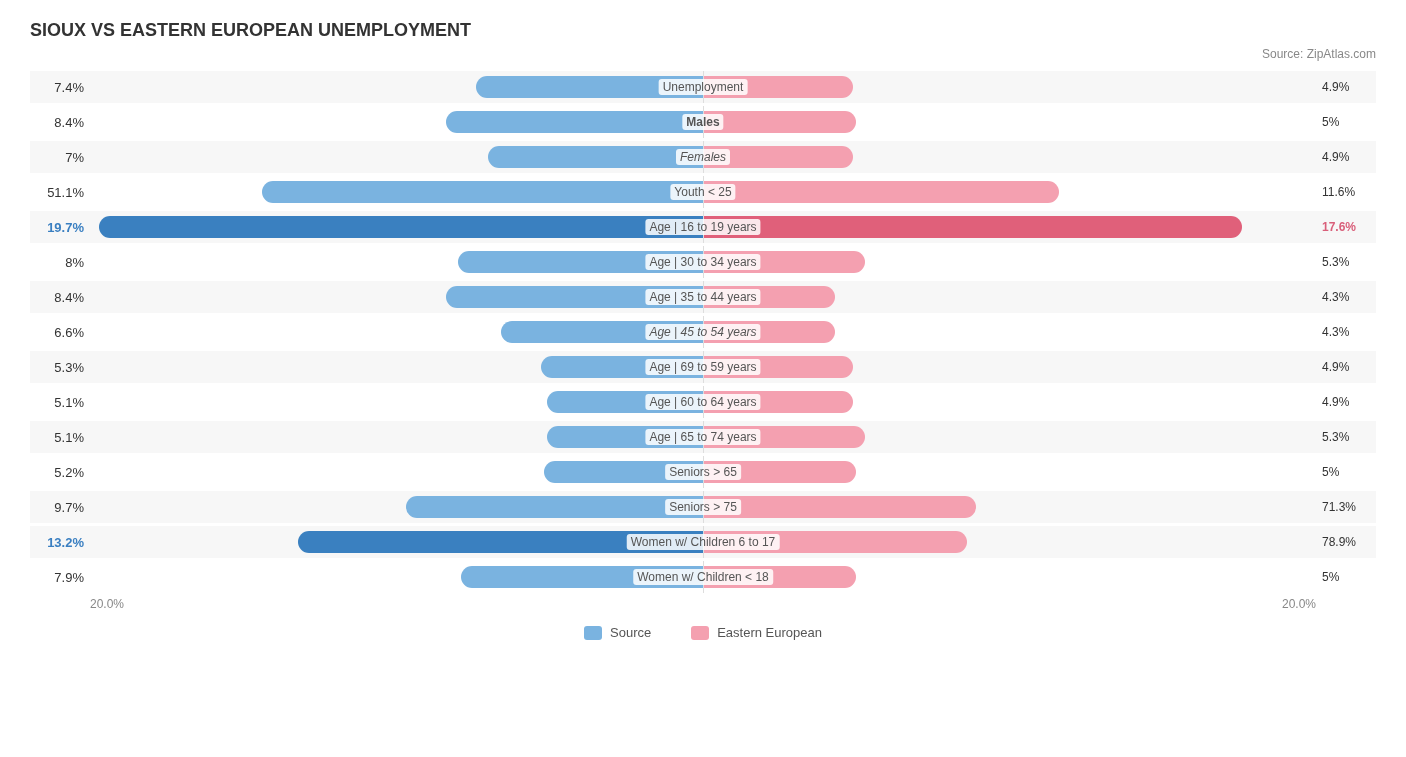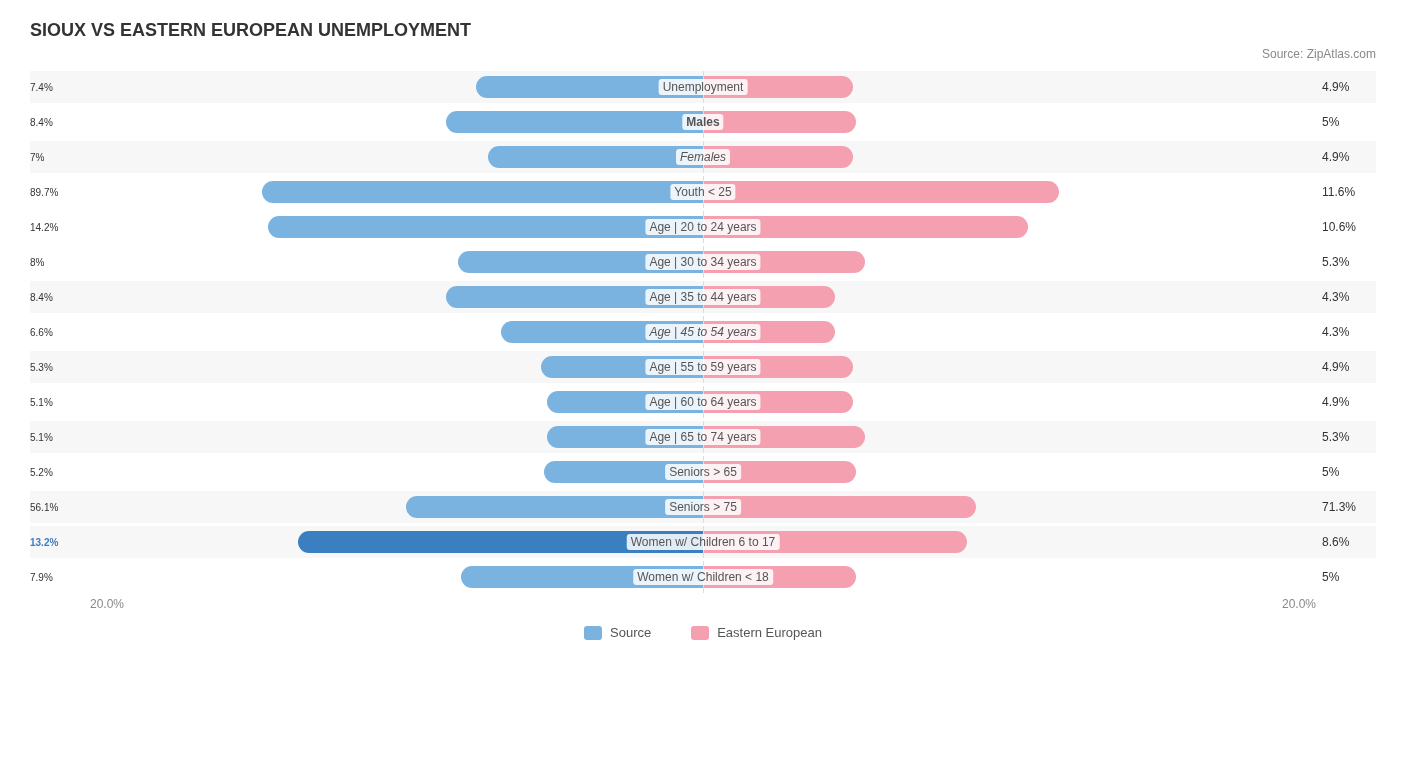--- a/index.html
+++ b/index.html
@@ -29,22 +29,22 @@
     }
     .row {
       display: flex;
       align-items: center;
       margin: 3px 0;
       height: 32px;
       position: relative;
     }
     .left-val {
       width: 60px;
-      text-align: left;
-      font-size: 10px;
+      text-align: right;
+      font-size: 13px;
       color: #333;
       padding-right: 6px;
       flex-shrink: 0;
     }
     .right-val {
       width: 60px;
       text-align: left;
       font-size: 12px;
       color: #333;
       padding-left: 6px;
@@ -167,38 +167,38 @@
         <div class="left-val">7%</div>
         <div class="bars-wrapper" style="position: relative; flex: 1 1 0%; height: 32px; display: flex; align-items: center; font-style: italic;">
           <div class="divider-line"></div>
           <div class="bar-left" style="width: 17.5%;"></div>
           <div class="bar-right" style="width: 12.25%;"></div>
           <div class="center-label">Females</div>
         </div>
         <div class="right-val">4.9%</div>
       </div>
       <div class="row">
-        <div class="left-val">89.7%</div>
+        <div class="left-val">51.1%</div>
         <div class="bars-wrapper" style="position: relative; flex: 1 1 0%; height: 32px; display: flex; align-items: center;">
           <div class="divider-line"></div>
           <div class="bar-left" style="width: 36%;"></div>
           <div class="bar-right" style="width: 29%;"></div>
           <div class="center-label">Youth &lt; 25</div>
         </div>
         <div class="right-val">11.6%</div>
       </div>
-      <div class="row">
-        <div class="left-val">14.2%</div>
-        <div class="bars-wrapper" style="position: relative; flex: 1 1 0%; height: 32px; display: flex; align-items: center;">
-          <div class="divider-line"></div>
-          <div class="bar-left" style="width: 35.5%;"></div>
-          <div class="bar-right" style="width: 26.5%;"></div>
-          <div class="center-label">Age | 20 to 24 years</div>
-        </div>
-        <div class="right-val">10.6%</div>
+      <div class="row" style="background: rgb(247, 247, 247);">
+        <div class="left-val highlight">19.7%</div>
+        <div class="bars-wrapper" style="position: relative; flex: 1 1 0%; height: 32px; display: flex; align-items: center;">
+          <div class="divider-line"></div>
+          <div class="bar-left" style="width: 49.25%; background: rgb(58, 128, 192);"></div>
+          <div class="bar-right" style="width: 44%; background: rgb(224, 96, 122);"></div>
+          <div class="center-label">Age | 16 to 19 years</div>
+        </div>
+        <div class="right-val highlight">17.6%</div>
       </div>
       <div class="row">
         <div class="left-val">8%</div>
         <div class="bars-wrapper" style="position: relative; flex: 1 1 0%; height: 32px; display: flex; align-items: center;">
           <div class="divider-line"></div>
           <div class="bar-left" style="width: 20%;"></div>
           <div class="bar-right" style="width: 13.25%;"></div>
           <div class="center-label">Age | 30 to 34 years</div>
         </div>
         <div class="right-val">5.3%</div>
@@ -222,21 +222,21 @@
           <div class="center-label">Age | 45 to 54 years</div>
         </div>
         <div class="right-val">4.3%</div>
       </div>
       <div class="row" style="background: rgb(247, 247, 247);">
         <div class="left-val">5.3%</div>
         <div class="bars-wrapper" style="position: relative; flex: 1 1 0%; height: 32px; display: flex; align-items: center;">
           <div class="divider-line"></div>
           <div class="bar-left" style="width: 13.25%;"></div>
           <div class="bar-right" style="width: 12.25%;"></div>
-          <div class="center-label">Age | 55 to 59 years</div>
+          <div class="center-label">Age | 69 to 59 years</div>
         </div>
         <div class="right-val">4.9%</div>
       </div>
       <div class="row">
         <div class="left-val">5.1%</div>
         <div class="bars-wrapper" style="position: relative; flex: 1 1 0%; height: 32px; display: flex; align-items: center;">
           <div class="divider-line"></div>
           <div class="bar-left" style="width: 12.75%;"></div>
           <div class="bar-right" style="width: 12.25%;"></div>
           <div class="center-label">Age | 60 to 64 years</div>
@@ -257,38 +257,38 @@
         <div class="left-val">5.2%</div>
         <div class="bars-wrapper" style="position: relative; flex: 1 1 0%; height: 32px; display: flex; align-items: center;">
           <div class="divider-line"></div>
           <div class="bar-left" style="width: 13%;"></div>
           <div class="bar-right" style="width: 12.5%;"></div>
           <div class="center-label">Seniors &gt; 65</div>
         </div>
         <div class="right-val">5%</div>
       </div>
       <div class="row" style="background: rgb(247, 247, 247);">
-        <div class="left-val">56.1%</div>
+        <div class="left-val">9.7%</div>
         <div class="bars-wrapper" style="position: relative; flex: 1 1 0%; height: 32px; display: flex; align-items: center;">
           <div class="divider-line"></div>
           <div class="bar-left" style="width: 24.25%;"></div>
           <div class="bar-right" style="width: 22.25%;"></div>
           <div class="center-label">Seniors &gt; 75</div>
         </div>
         <div class="right-val">71.3%</div>
       </div>
       <div class="row" style="background: rgb(247, 247, 247);">
         <div class="left-val highlight">13.2%</div>
         <div class="bars-wrapper" style="position: relative; flex: 1 1 0%; height: 32px; display: flex; align-items: center;">
           <div class="divider-line"></div>
           <div class="bar-left" style="width: 33%; background: rgb(58, 128, 192);"></div>
           <div class="bar-right" style="width: 21.5%;"></div>
           <div class="center-label">Women w/ Children 6 to 17</div>
         </div>
-        <div class="right-val">8.6%</div>
+        <div class="right-val">78.9%</div>
       </div>
       <div class="row">
         <div class="left-val">7.9%</div>
         <div class="bars-wrapper" style="position: relative; flex: 1 1 0%; height: 32px; display: flex; align-items: center;">
           <div class="divider-line"></div>
           <div class="bar-left" style="width: 19.75%;"></div>
           <div class="bar-right" style="width: 12.5%;"></div>
           <div class="center-label">Women w/ Children &lt; 18</div>
         </div>
         <div class="right-val">5%</div>

